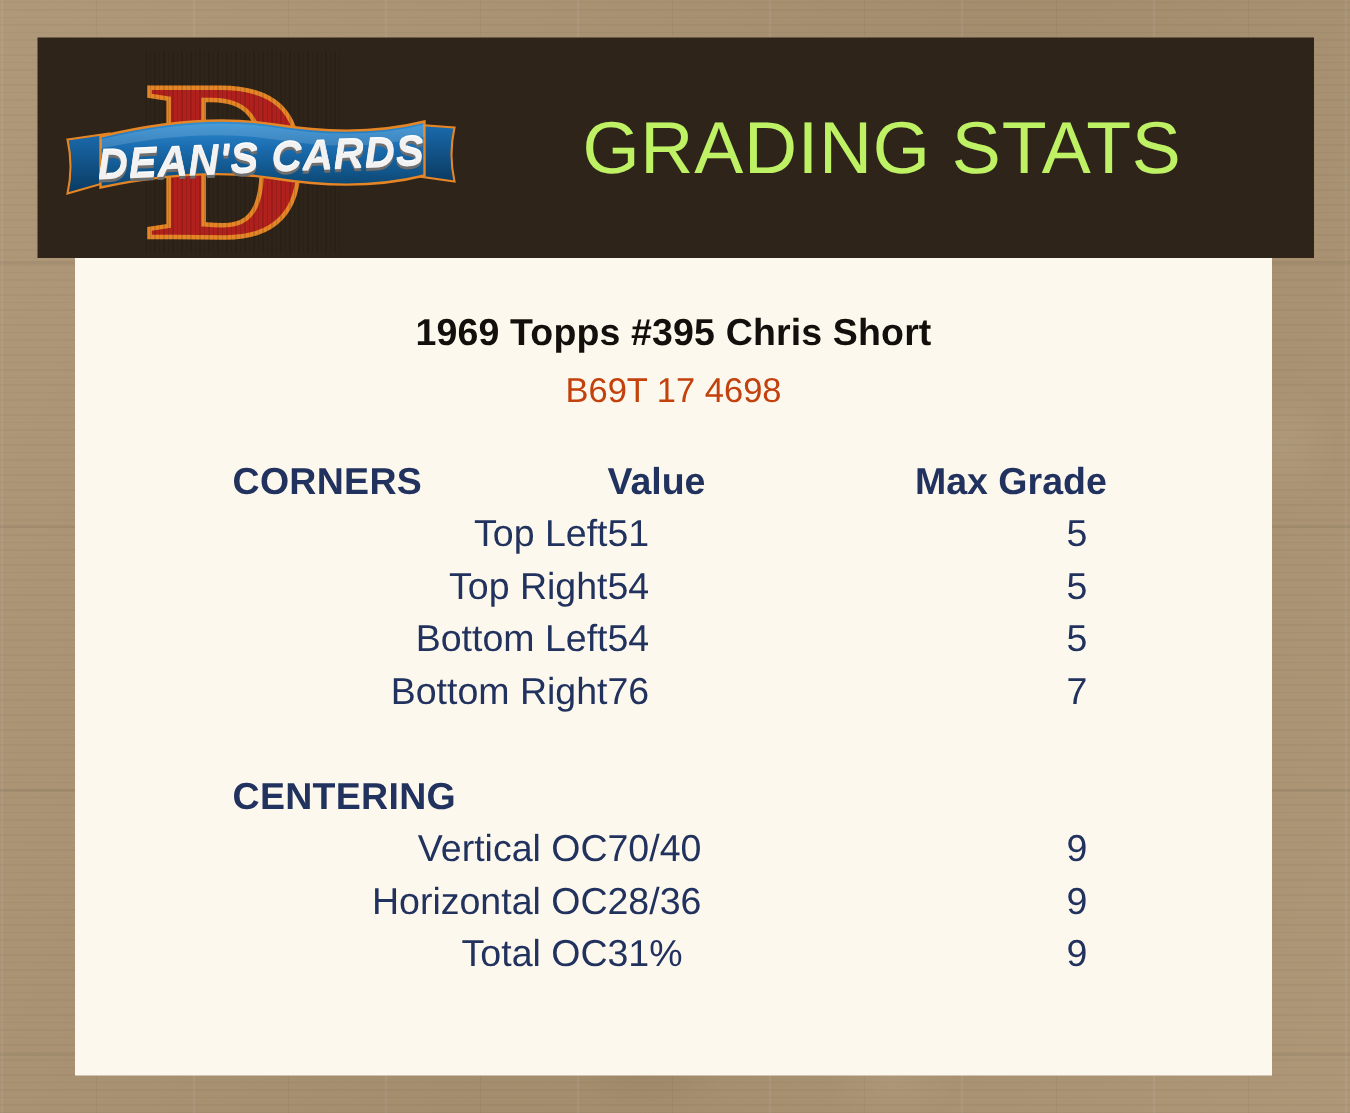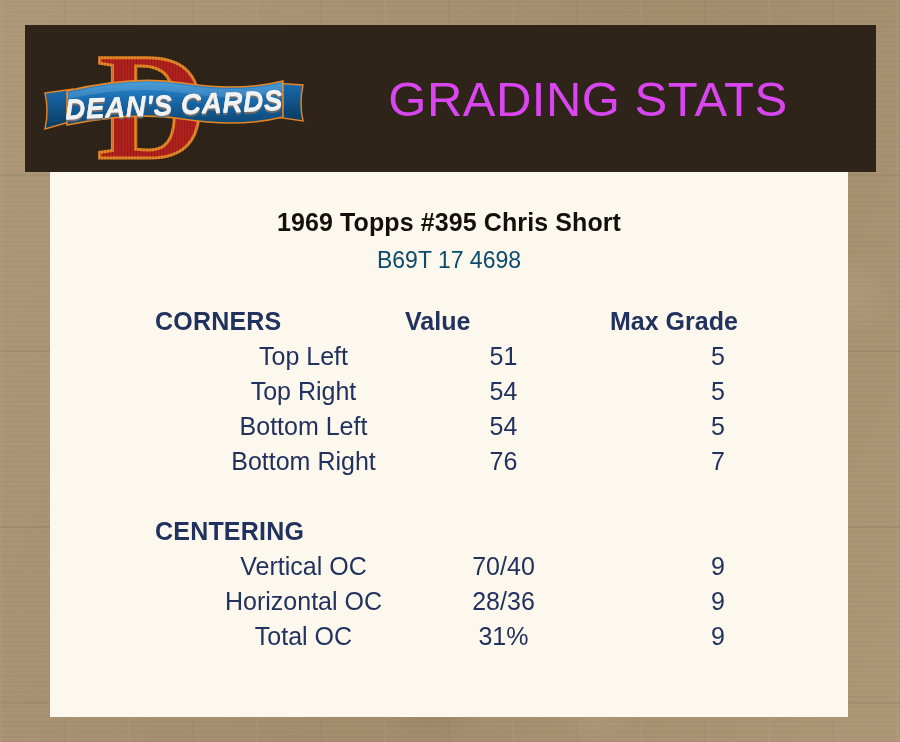--- a/index.html
+++ b/index.html
@@ -107,21 +107,21 @@
     width: 262px;
     height: 58px;
   }
   #logo-banner svg { display: block; }
 
   
   #header-titles {
     flex: 1 1 auto;
     text-align: center;
     padding-right: 15px;
-    color: #d946ef;
+    color: #bef264;
   }
   #header-title {
     font-size: 49px;
     line-height: 56px;
     letter-spacing: .5px;
     font-weight: normal;
   }
   #header-subtitle {
     font-size: 33px;
     line-height: 40px;
@@ -145,21 +145,21 @@
     text-align: center;
     font-size: 25px;
     font-weight: bold;
     color: #120f0c;
     padding-top: 36px;
     letter-spacing: .1px;
   }
   #card-serial {
     text-align: center;
     font-size: 23px;
-    color: #0c4a6e;
+    color: #c2410c;
     padding-top: 10px;
   }
 
   
   #stats {
     margin: 30px 12px 0 0;
     width: 100%;
     border-collapse: collapse;
     color: #22325e;
   }
@@ -179,25 +179,24 @@
     font-size: 25px;
     padding-left: 105px !important;
     letter-spacing: .2px;
   }
   .col-head {
     font-weight: bold;
     font-size: 25px;
   }
   .row-label {
     padding-left: 152px !important;
-    text-align: center;
+    text-align: right;
     font-size: 25px;
   }
   .row-value {
-    text-align: center;
     font-size: 25px;
     padding-right: 8px !important;
   }
   .row-grade {
     text-align: center;
     font-size: 25px;
     padding-right: 22px !important;
   }
   tr.spacer td { height: 18px; }
 </style>

